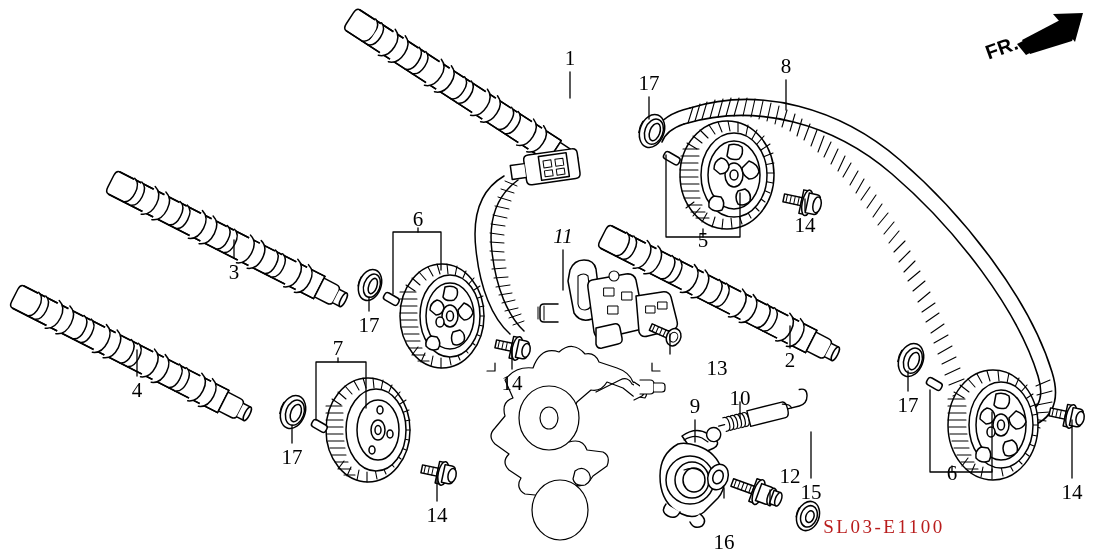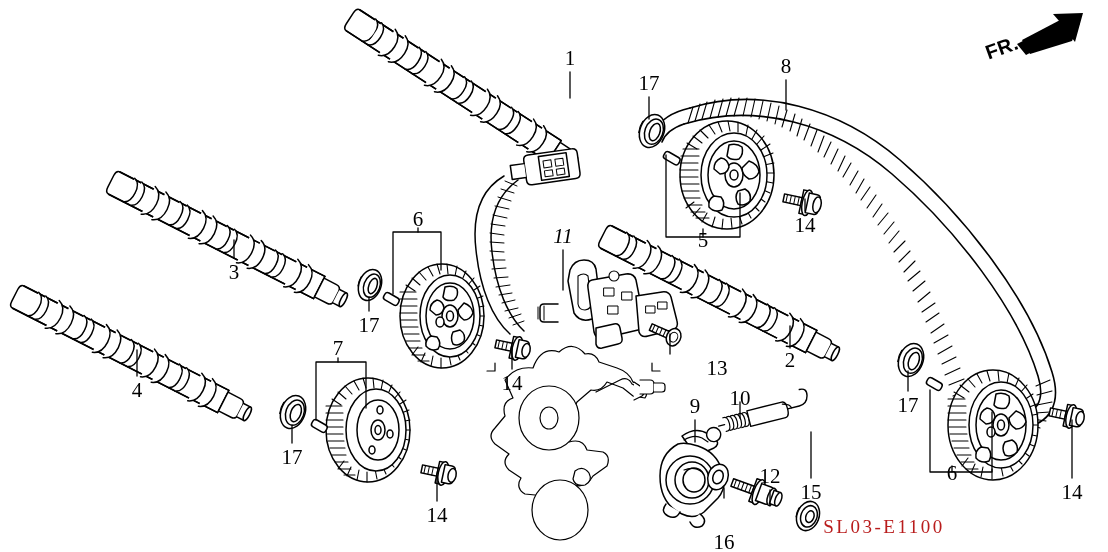--- a/index.html
+++ b/index.html
@@ -513,21 +513,21 @@
       <div class="lbl" style="left: 234px; top: 272px;">3</div>
       <div class="lbl" style="left: 137px; top: 390px;">4</div>
       <div class="lbl" style="left: 703px; top: 240px;">5</div>
       <div class="lbl" style="left: 418px; top: 219px;">6</div>
       <div class="lbl" style="left: 952px; top: 473px;">6</div>
       <div class="lbl" style="left: 338px; top: 348px;">7</div>
       <div class="lbl" style="left: 786px; top: 66px;">8</div>
       <div class="lbl" style="left: 695px; top: 406px;">9</div>
       <div class="lbl" style="left: 740px; top: 376px; margin-top: 22px;">10</div>
       <div class="lbl" style="left: 563px; top: 236px; font-style: italic;">11</div>
-      <div class="lbl" style="left: 770px; top: 476px; font-family: Liberation Serif, serif;">12</div>
+      <div class="lbl" style="left: 790px; top: 476px; font-family: Liberation Serif, serif;">12</div>
       <div class="lbl" style="left: 670px; top: 368px; margin-left: 47px;">13</div>
       <div class="lbl" style="left: 805px; top: 225px;">14</div>
       <div class="lbl" style="left: 512px; top: 383px;">14</div>
       <div class="lbl" style="left: 437px; top: 515px;">14</div>
       <div class="lbl" style="left: 1072px; top: 492px;">14</div>
       <div class="lbl" style="left: 811px; top: 492px; text-align: center;">15</div>
       <div class="lbl" style="left: 724px; top: 542px;">16</div>
       <div class="lbl" style="left: 649px; top: 83px;">17</div>
       <div class="lbl" style="left: 369px; top: 325px;">17</div>
       <div class="lbl" style="left: 292px; top: 457px;">17</div>

